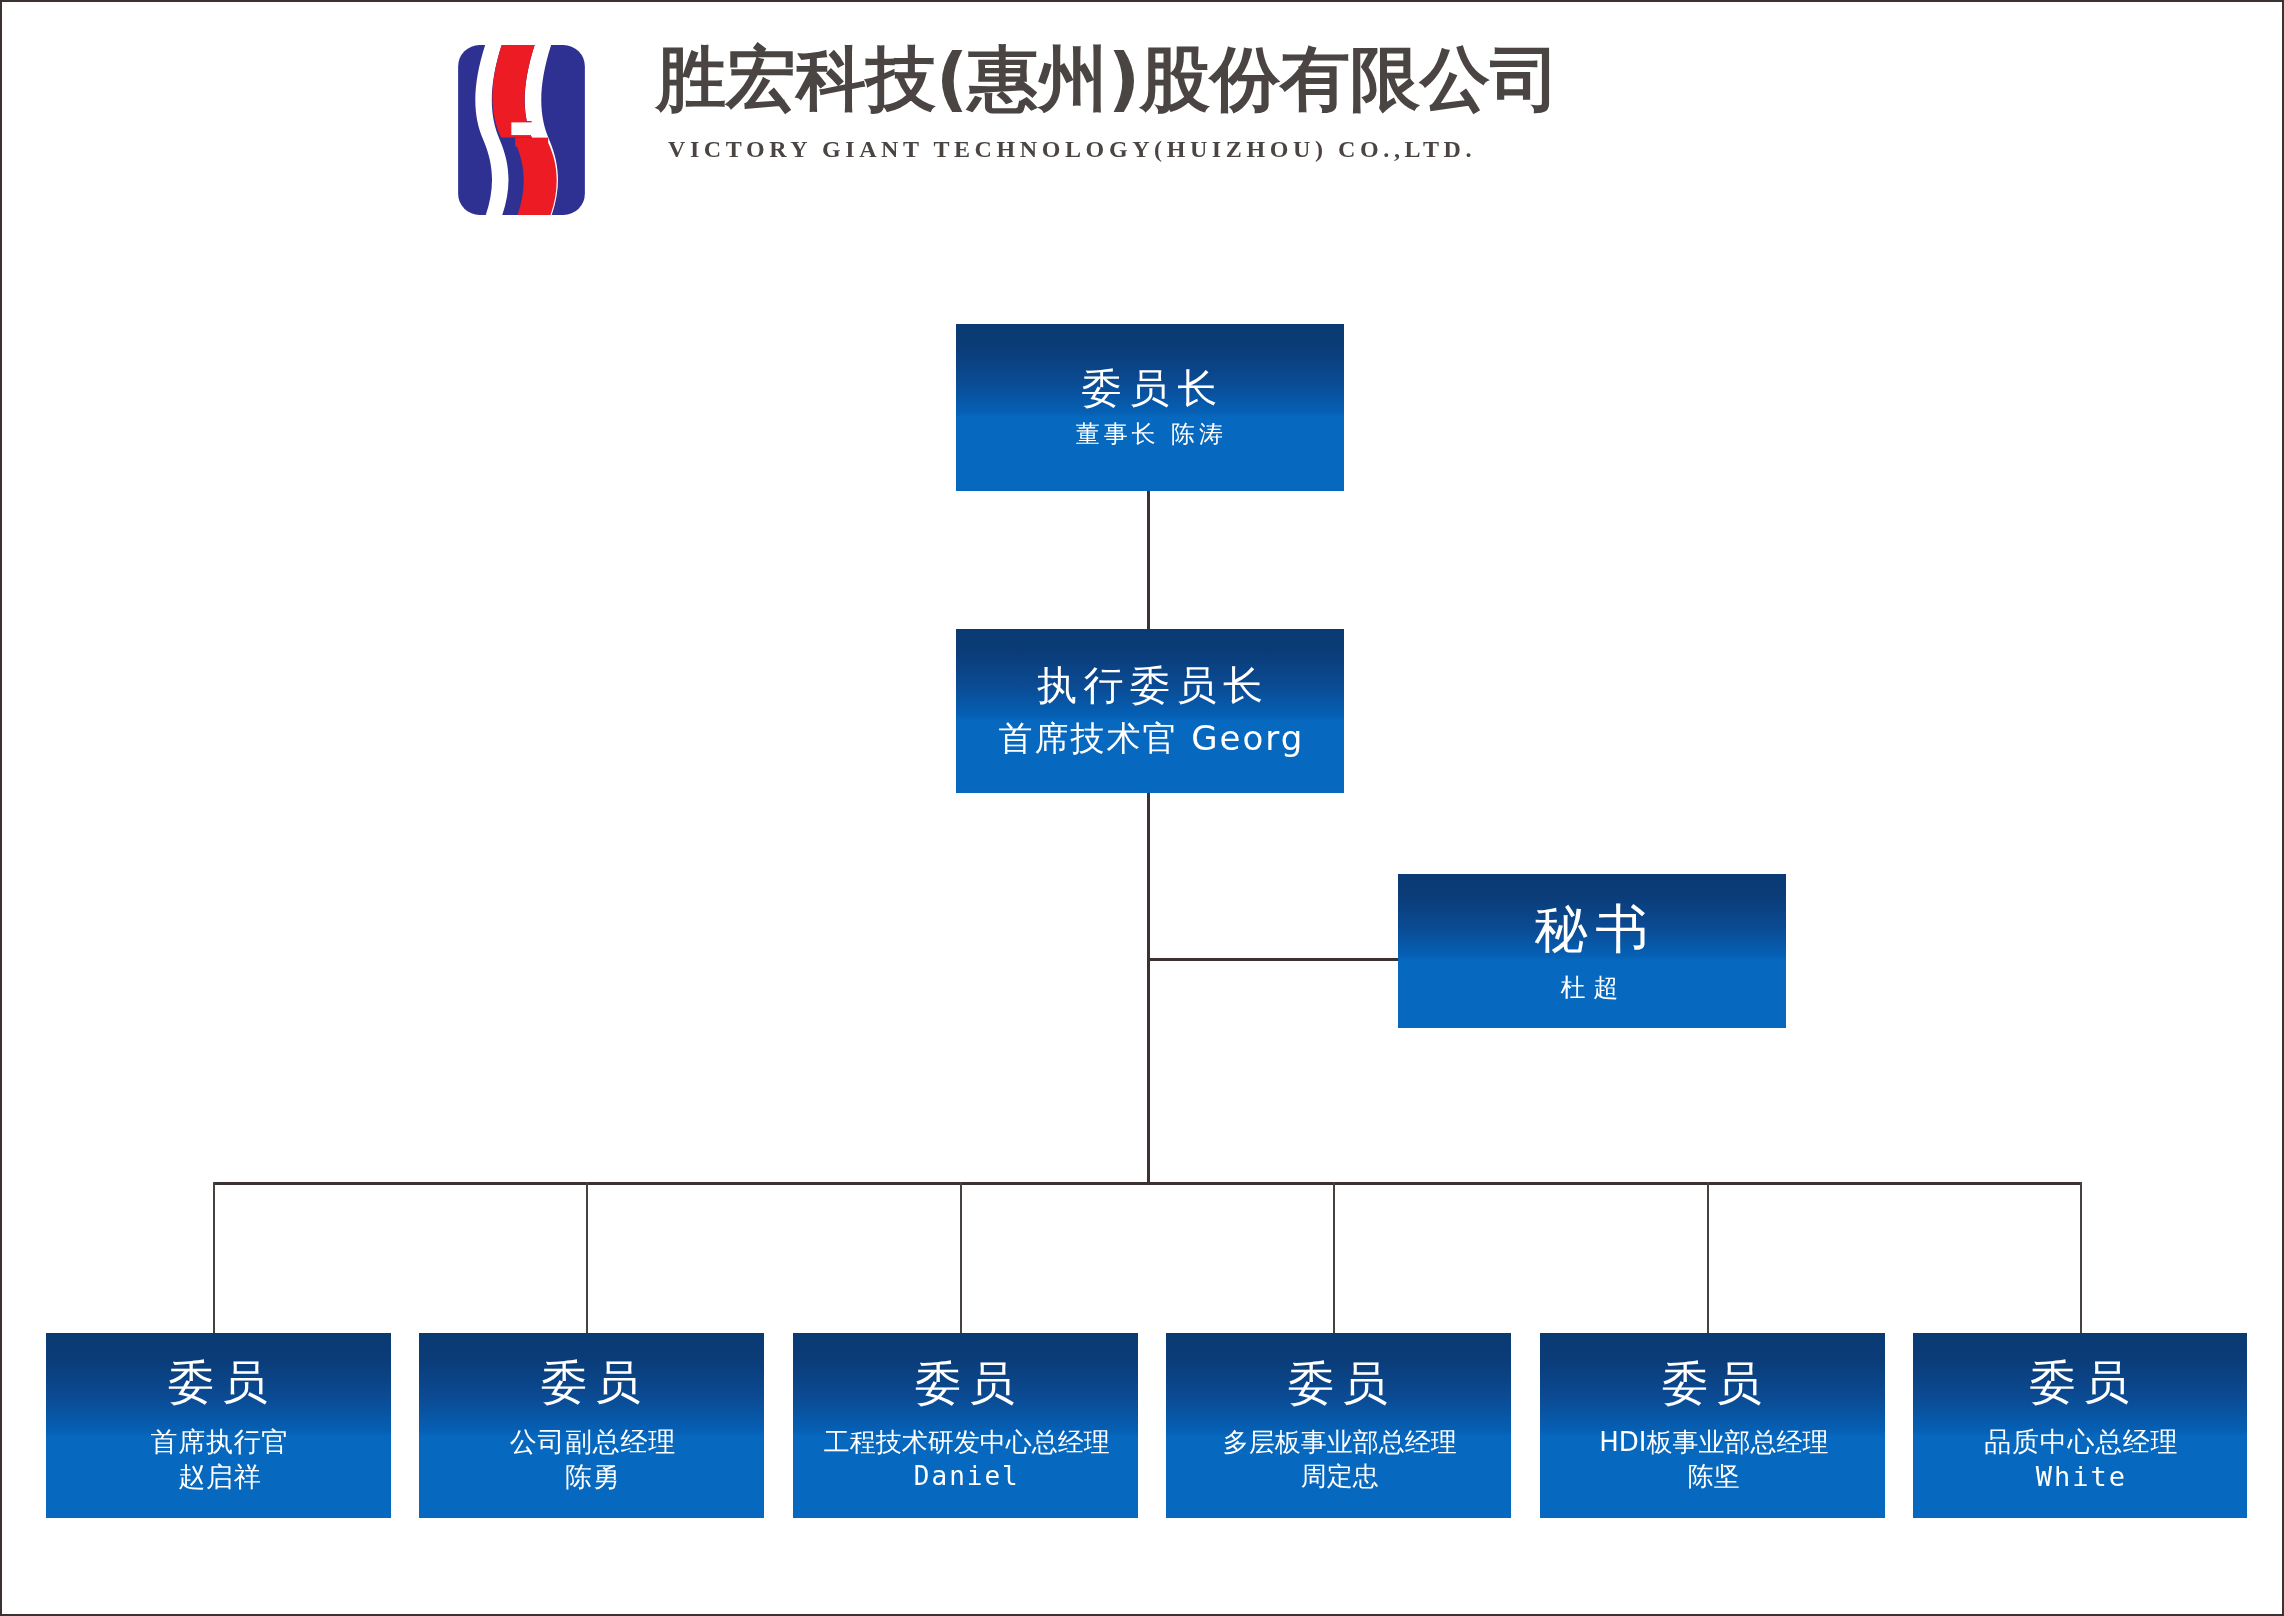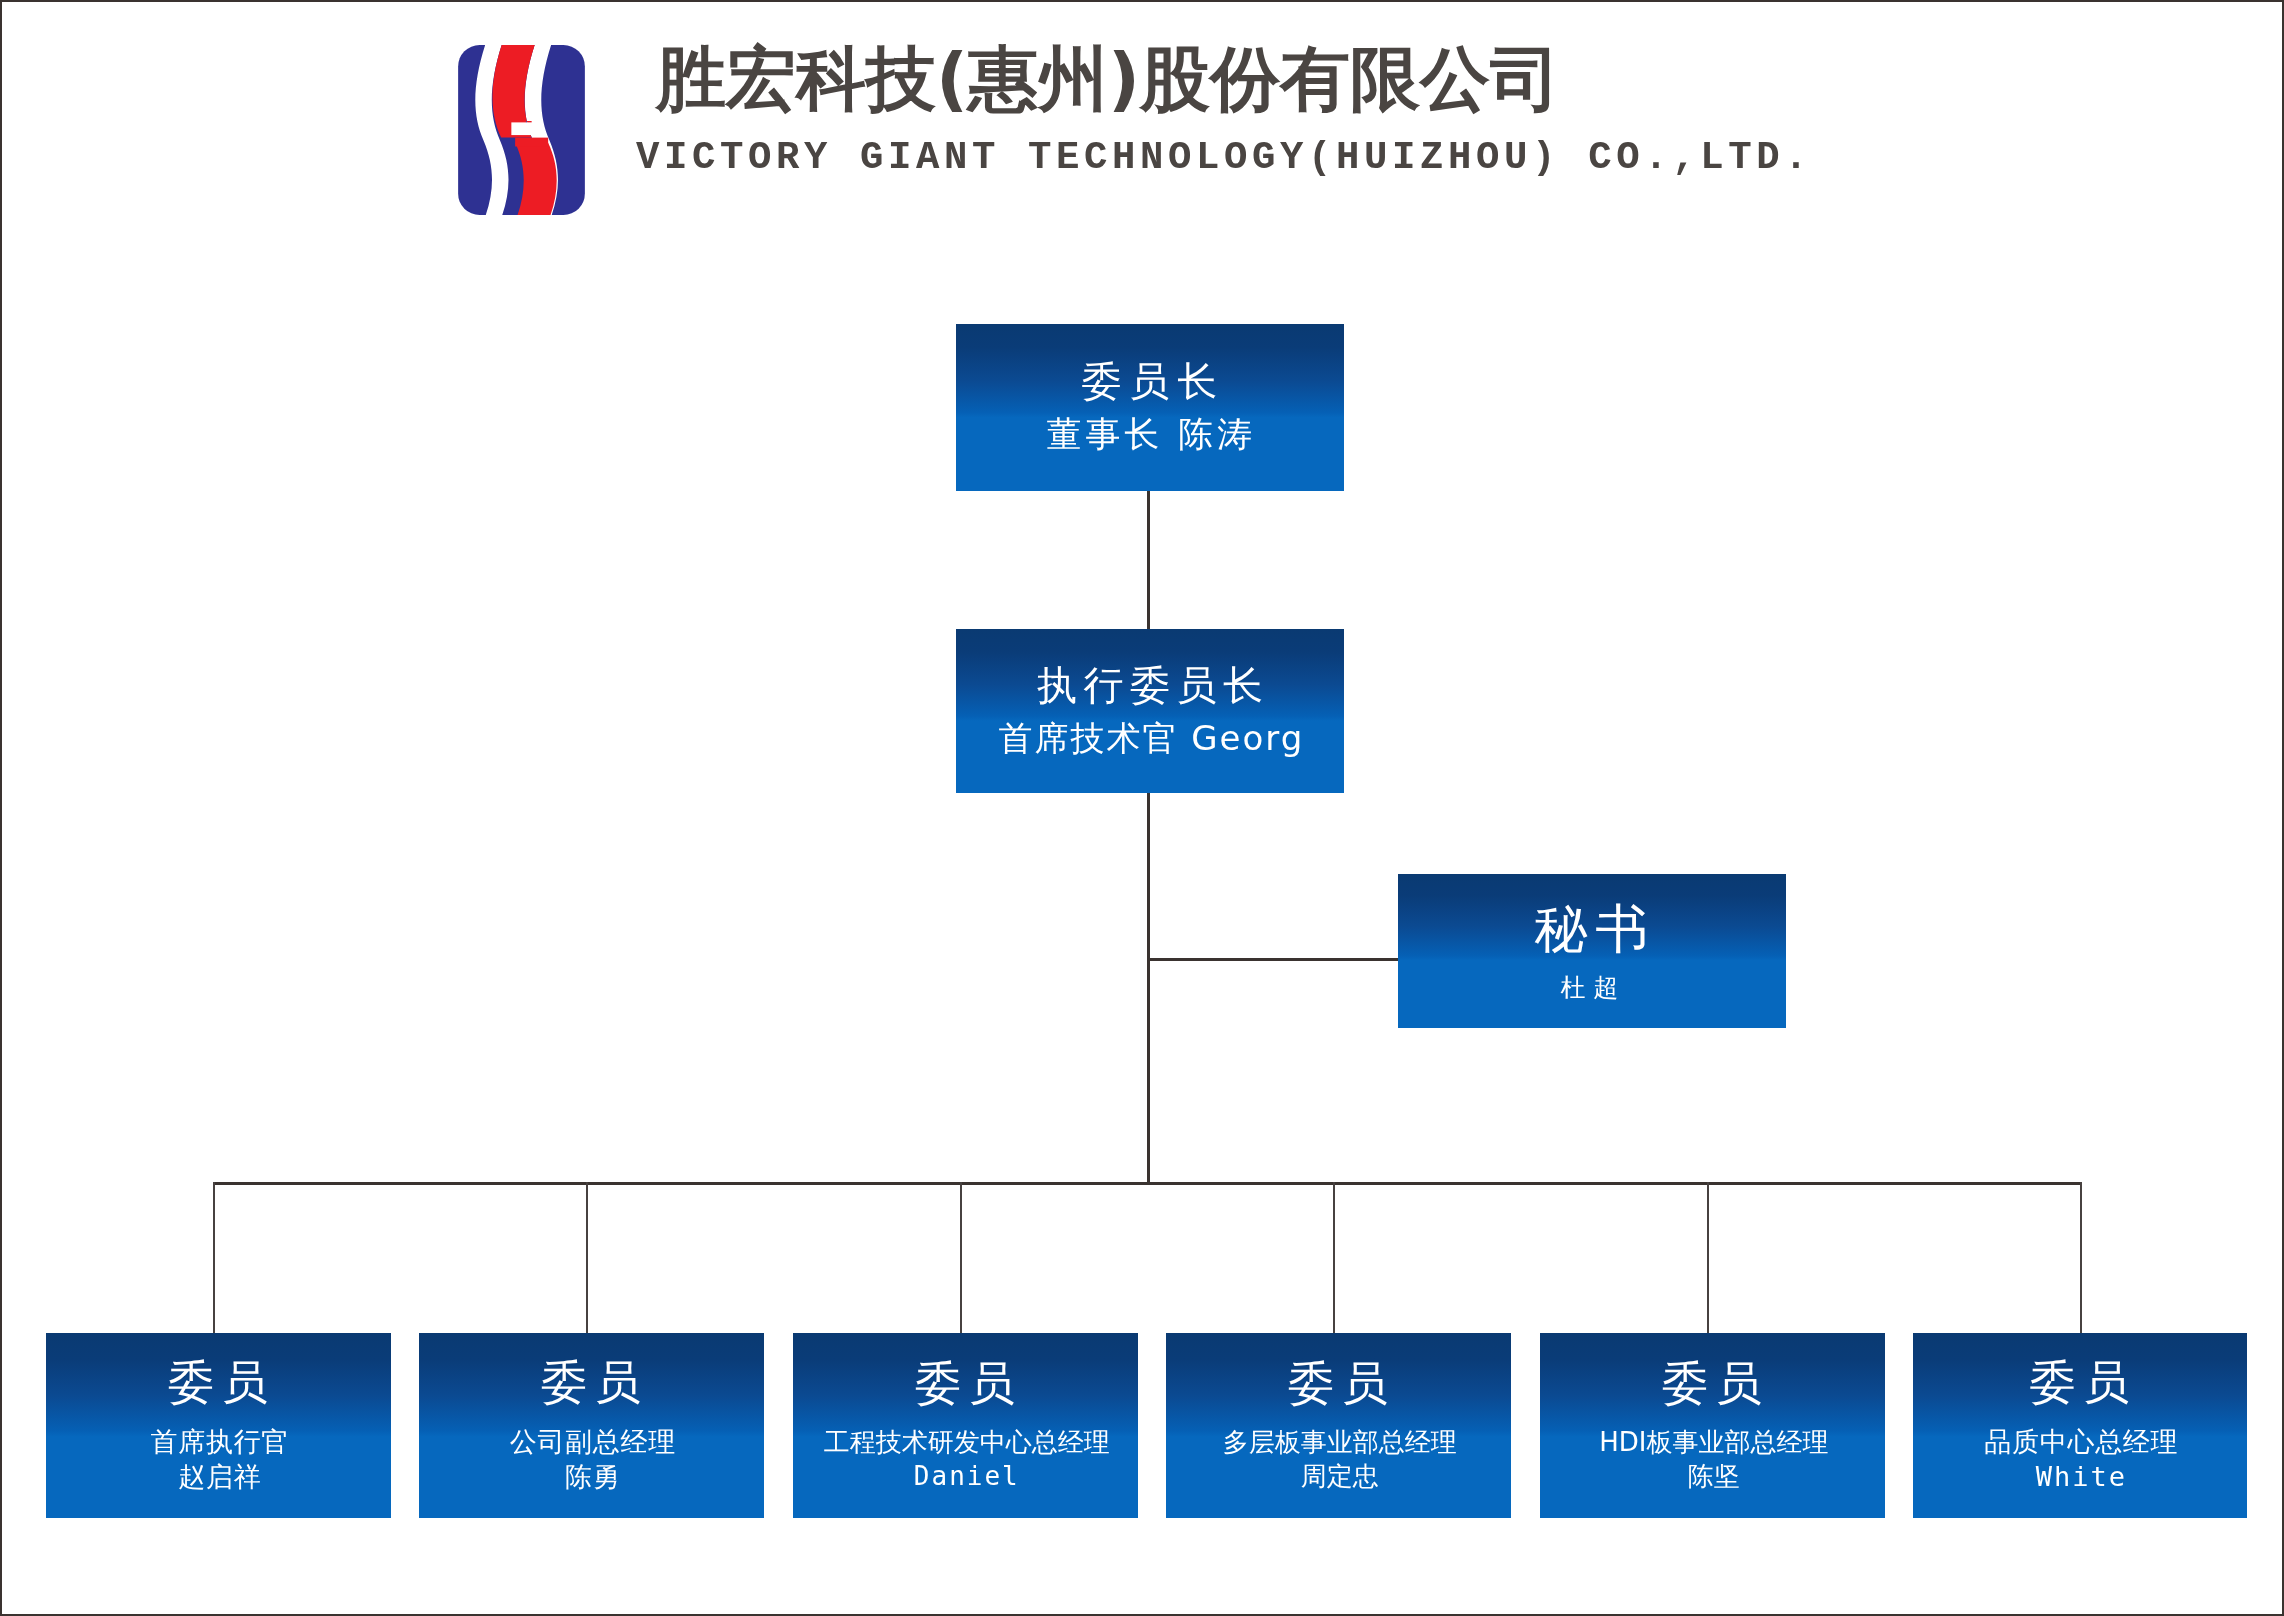--- a/index.html
+++ b/index.html
@@ -48,27 +48,28 @@
     font-size: 70px;
     font-weight: bold;
     color: #4a4542;
     line-height: 1.0;
     letter-spacing: 0px;
     white-space: nowrap;
     margin-left: 20px;
   }
 
   #company-name-en {
-    font-family: Liberation Mono, monospace;
-    font-size: 39px;
+    font-family: Liberation Serif, serif;
+    font-size: 24px;
     font-weight: bold;
     color: #4a4542;
     letter-spacing: 4.6px;
     margin-top: 22px;
     white-space: nowrap;
+    margin-left: 32px;
   }
 
   
   .conn {
     position: absolute;
     background: #3a3330;
   }
   .conn-v { width: 2.6px; }
   .conn-h { height: 2.6px; }
   .conn-thin { background: #474140; }
@@ -111,21 +112,21 @@
     white-space: nowrap;
   }
 
   .node-sub .latin {
     font-family: "DejaVu Sans Mono", "Liberation Mono", monospace;
     letter-spacing: 2px;
   }
 
   
   #node-chair .node-title { font-size: 40px; letter-spacing: 7.8px; }
-  #node-chair .node-sub   { font-size: 35px; letter-spacing: 3.9px; margin-top: 9px; }
+  #node-chair .node-sub   { font-size: 24px; letter-spacing: 3.9px; margin-top: 9px; }
 
   #node-exec .node-title { font-size: 40px; letter-spacing: 6.5px; }
   #node-exec .node-sub   { font-size: 34px; letter-spacing: 2px; margin-top: 10.4px; }
 
   #node-secretary .node-title { font-size: 53px; letter-spacing: 7.8px; }
   #node-secretary .node-sub   { font-size: 25px; letter-spacing: 7.8px; margin-top: 14.3px; }
 
   
   .member .node-title {
     font-size: 46px;

